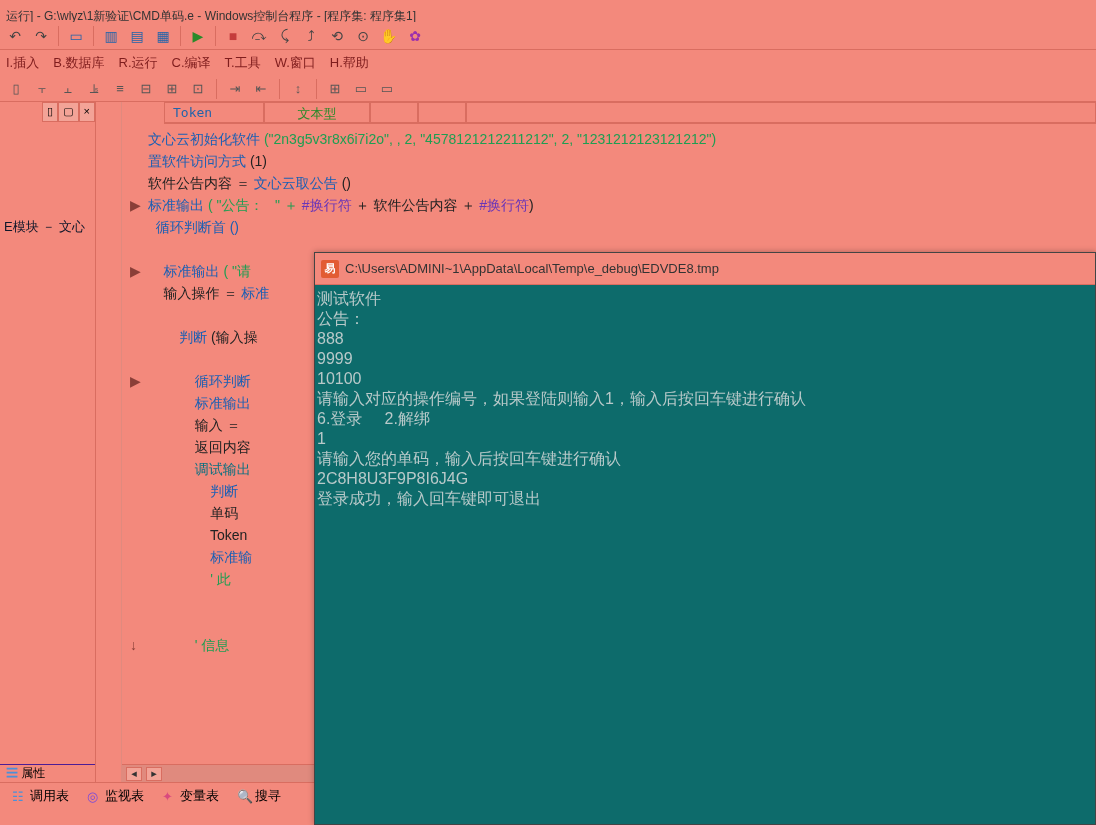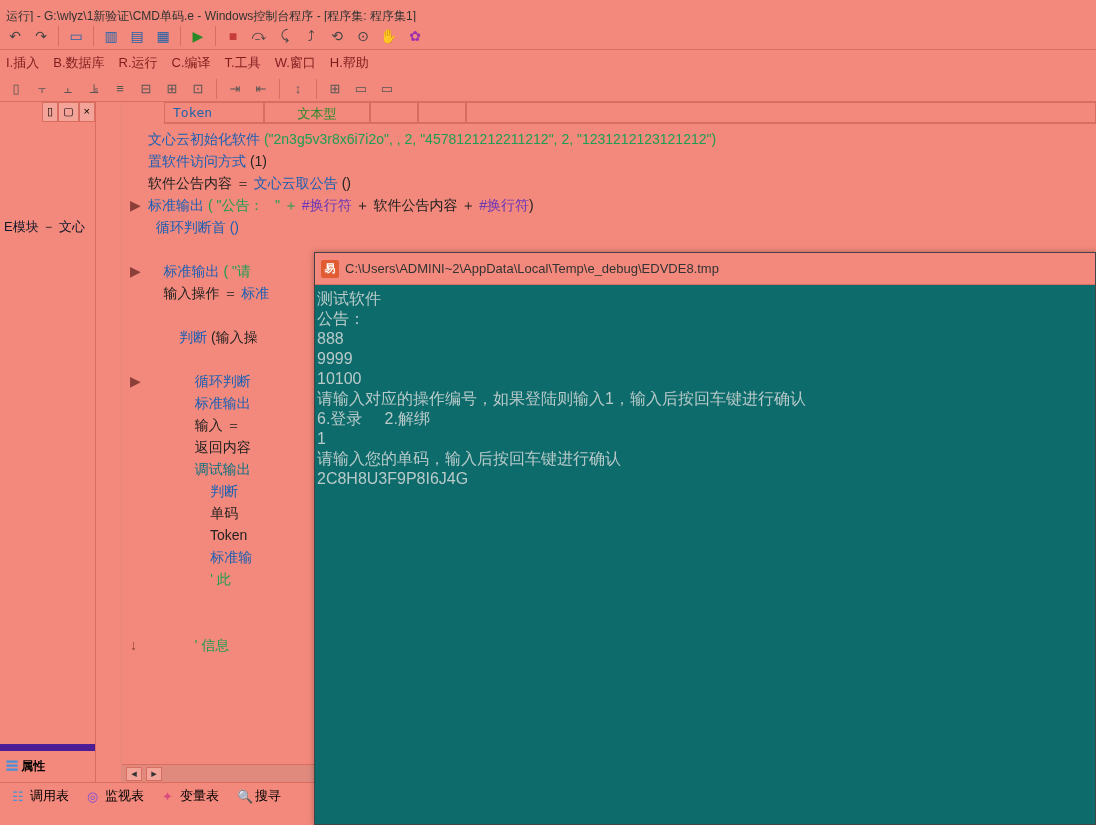--- a/index.html
+++ b/index.html
@@ -24,21 +24,21 @@
 .toolbar-row2 { height: 26px; background: #f3897c; border-bottom: 1px solid #d96d60; display: flex; align-items: center; gap: 6px; padding: 0 6px; }
 .tb2 { width: 20px; height: 20px; display:inline-flex; align-items:center; justify-content:center; font-size:13px; color:#555; }
 
 
 .main-area { display: flex; height: 680px; }
 .side-panel { width: 96px; background: #f3897c; border-right: 1px solid #d96d60; position: relative; }
 .side-tabs { position: absolute; top: 0; right: 0; height: 20px; display: flex; font-size: 11px; }
 .side-tab { padding: 2px 4px; border: 1px solid #d96d60; background: #f3a397; }
 .side-text { position: absolute; top: 116px; left: 4px; font-size: 13px; color: #0f172a; writing-mode: horizontal-tb; }
 .side-bottom-tabs { position: absolute; bottom: 0; left: 0; right: 0; }
-.side-bottom-tab { padding: 7px 6px; font-size: 12px; border-top: 7px solid #4c1d95; font-weight: bold; }
+.side-bottom-tab { padding: 0 6px; font-size: 12px; border-top: 1px solid #4c1d95; }
 
 .gutter { width: 26px; background: #f3897c; border-right: 1px solid #e08a7e; }
 
 .code-area { flex: 1; background: #f3897c; position: relative; overflow: hidden; }
 
 
 .code-table-header { display: flex; height: 22px; border-bottom: 1px solid #d96d60; margin-left: 42px; }
 .th-cell { border: 1px solid #d96d60; padding: 2px 8px; font-family: "NSimSun", monospace; font-size: 13px; }
 .th1 { width: 100px; color: #2364aa; }
 .th2 { width: 106px; color: #2a8a2a; text-align: center; }
@@ -209,27 +209,28 @@
     </div>
   <div class="bottom-tab">
       <span class="icon" style="color:#4a90d9">🔍</span>
       <span>搜寻</span>
     </div>
 </div>
 
 <div class="console-win">
   <div class="console-titlebar">
     <span class="cicon">易</span>
-    <span class="console-title">C:\Users\ADMINI~2\AppData\Local\Temp\e_debug\EDVDE8.tmp</span>
+    <span class="console-title">C:\Users\ADMINI~1\AppData\Local\Temp\e_debug\EDVDE8.tmp</span>
   </div>
   <div class="console-body">
     <div>测试软件</div>
     <div>公告：</div>
     <div>888</div>
     <div>9999</div>
     <div>10100</div>
     <div>请输入对应的操作编号，如果登陆则输入1，输入后按回车键进行确认</div>
     <div>6.登录     2.解绑</div>
     <div>1</div>
     <div>请输入您的单码，输入后按回车键进行确认</div>
     <div>2C8H8U3F9P8I6J4G</div>
+    <div>登录成功，输入回车键即可退出</div>
   </div>
 </div>
 
 </body></html>

